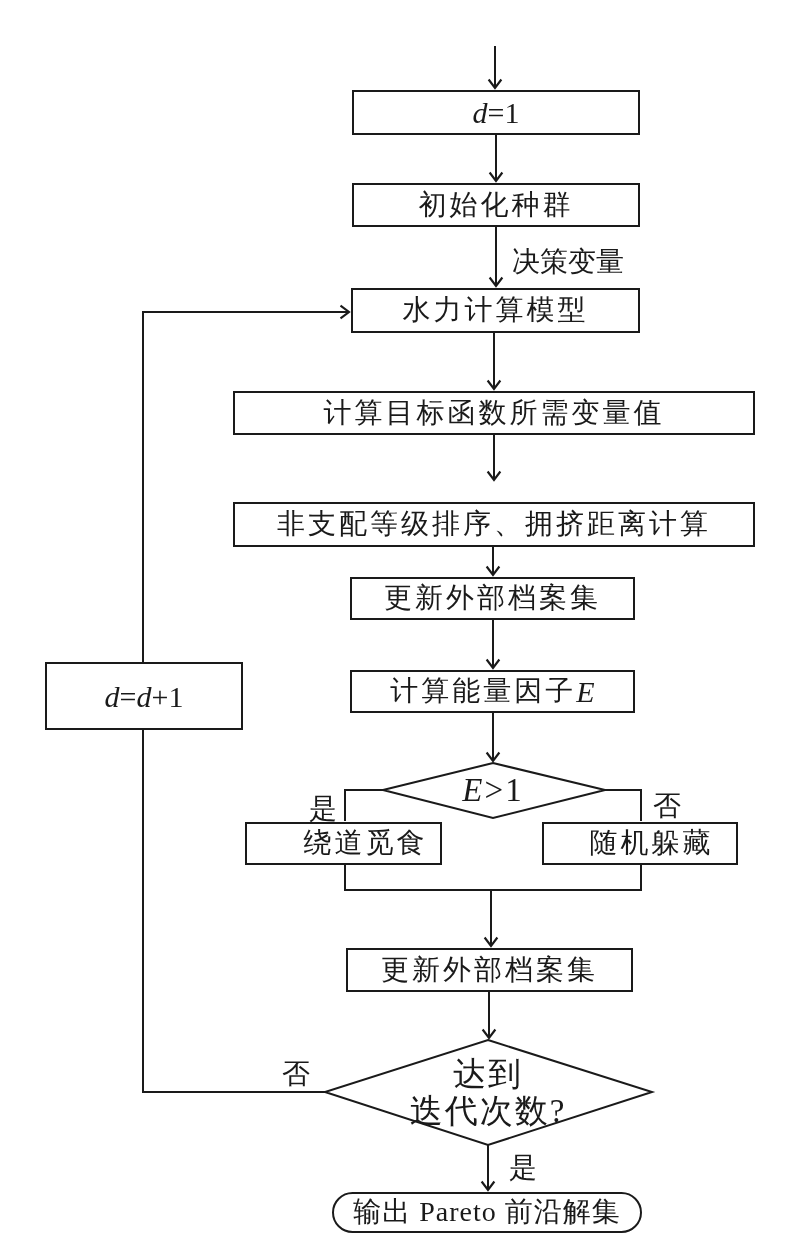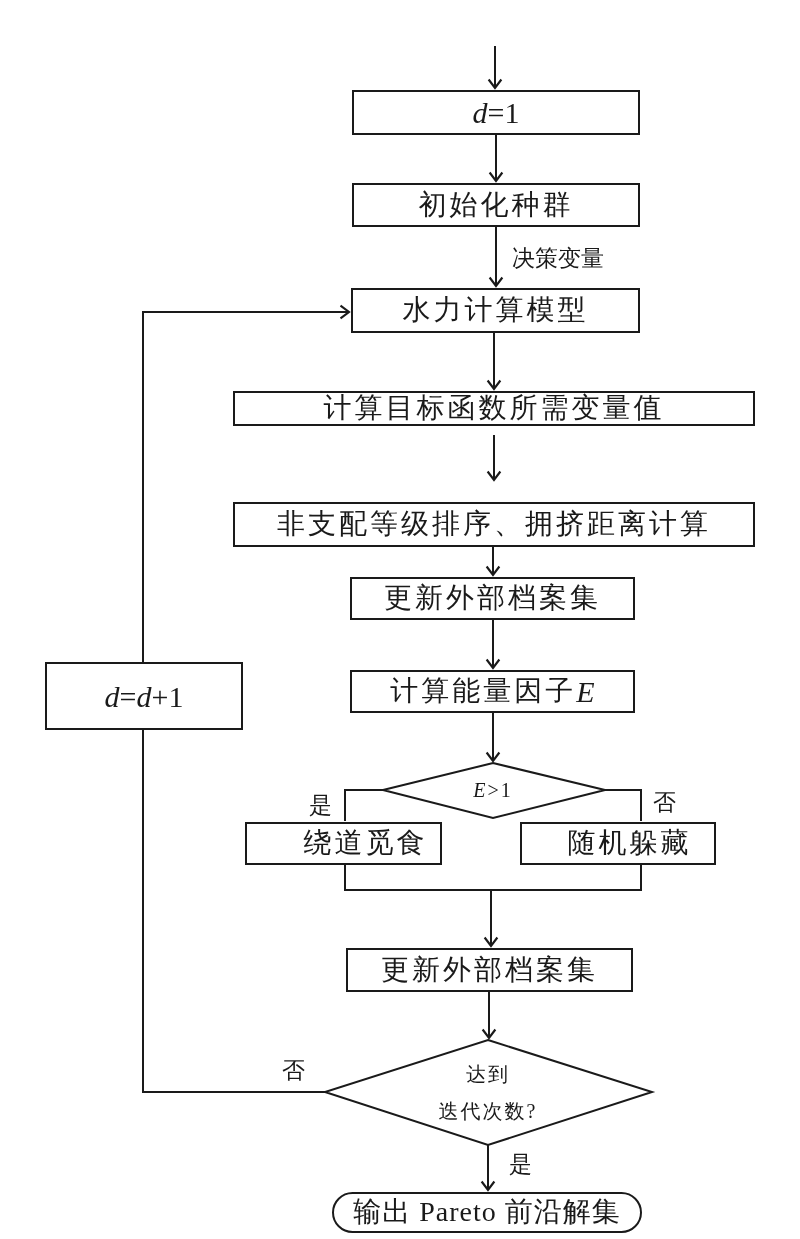--- a/index.html
+++ b/index.html
@@ -15,36 +15,36 @@
     display:flex;align-items:center;justify-content:center;
     border:2px solid #1a1a1a;background:#ffffff;
     font-size:28px;letter-spacing:3px;line-height:1.1;white-space:nowrap;
   }
   .oval{border-radius:24px;}
   .formula{font-size:30px;letter-spacing:0;}
   .it{font-style:italic;}
   .dtext{
     position:absolute;z-index:1;display:flex;flex-direction:column;
     align-items:center;justify-content:center;text-align:center;
-    font-size:20px;letter-spacing:2px;line-height:37px;background:transparent;
+    font-size:33px;letter-spacing:2px;line-height:37px;background:transparent;
     white-space:nowrap;
   }
-  .lbl{position:absolute;z-index:1;font-size:23px;white-space:nowrap;}
+  .lbl{position:absolute;z-index:1;font-size:28px;white-space:nowrap;}
 
   
   #n-start   {left:437px;top:3px;   width:116px;height:42px;}
   #n-d1      {left:352px;top:90px;  width:288px;height:45px;}
   #n-init    {left:352px;top:183px; width:288px;height:44px;}
   #n-hydraulic{left:351px;top:288px;width:289px;height:45px;align-items:center;}
-  #n-objective{left:233px;top:391px;width:522px;height:35px;text-align:right;}
+  #n-objective{left:233px;top:391px;width:522px;height:44px;text-align:right;}
   #n-sort    {left:233px;top:482px; width:522px;height:45px;margin-top:20px;}
   #n-archive {left:350px;top:577px; width:285px;height:43px;}
   #n-energy  {left:350px;top:670px; width:285px;height:43px;}
   #n-foraging{left:245px;top:822px; width:197px;height:43px;padding-left:44px;}
-  #n-hiding  {left:520px;top:822px; width:196px;height:43px;padding-left:23px;}
+  #n-hiding  {left:542px;top:822px; width:196px;height:43px;padding-left:23px;}
   #n-update  {left:346px;top:948px; width:287px;height:44px;}
   #n-increment{left:45px;top:662px; width:198px;height:68px;}
   #n-output  {left:332px;top:1192px;width:310px;height:41px;letter-spacing:1px;}
 
   
   #t-e   {left:393px;top:763px; width:200px;height:55px;}
   #t-iter{left:378px;top:1047px;width:220px;height:92px;}
 
   
   #l-decision{left:512px;top:243px;}

